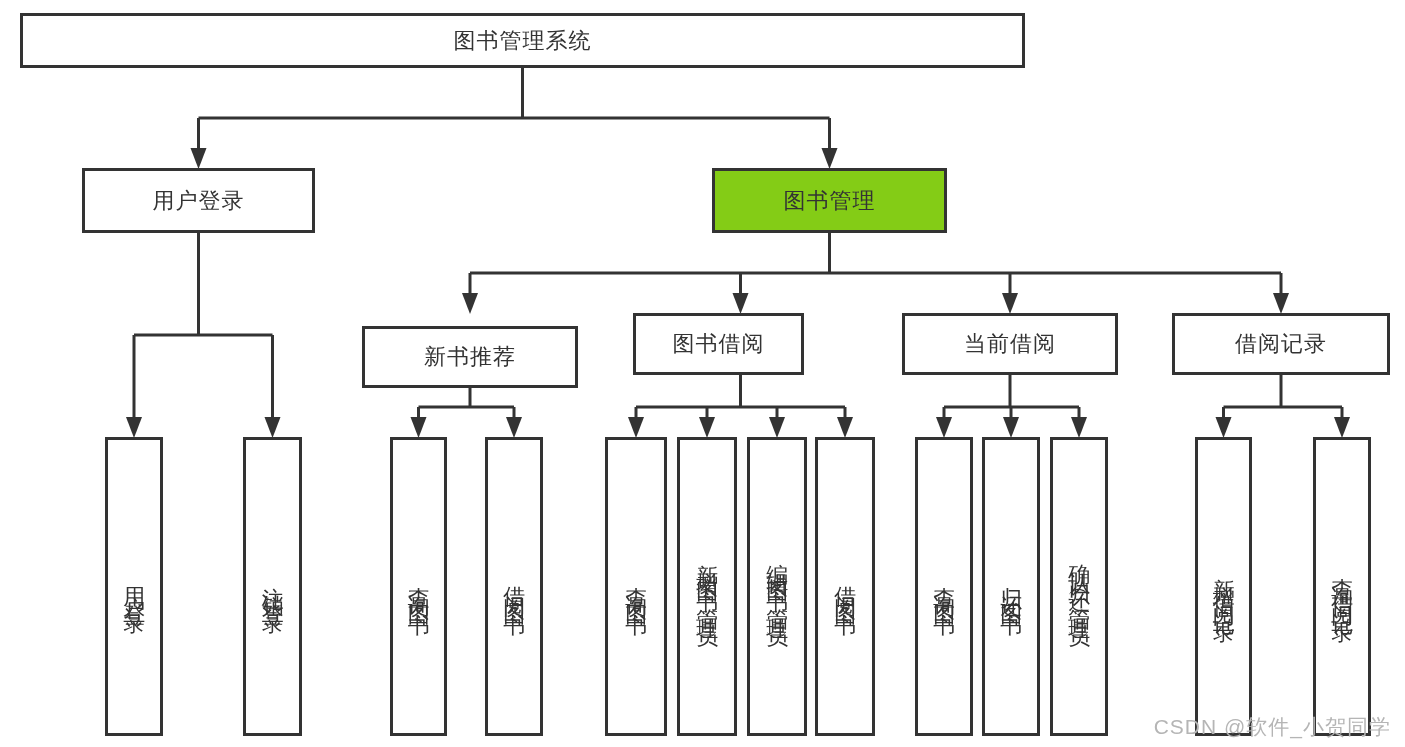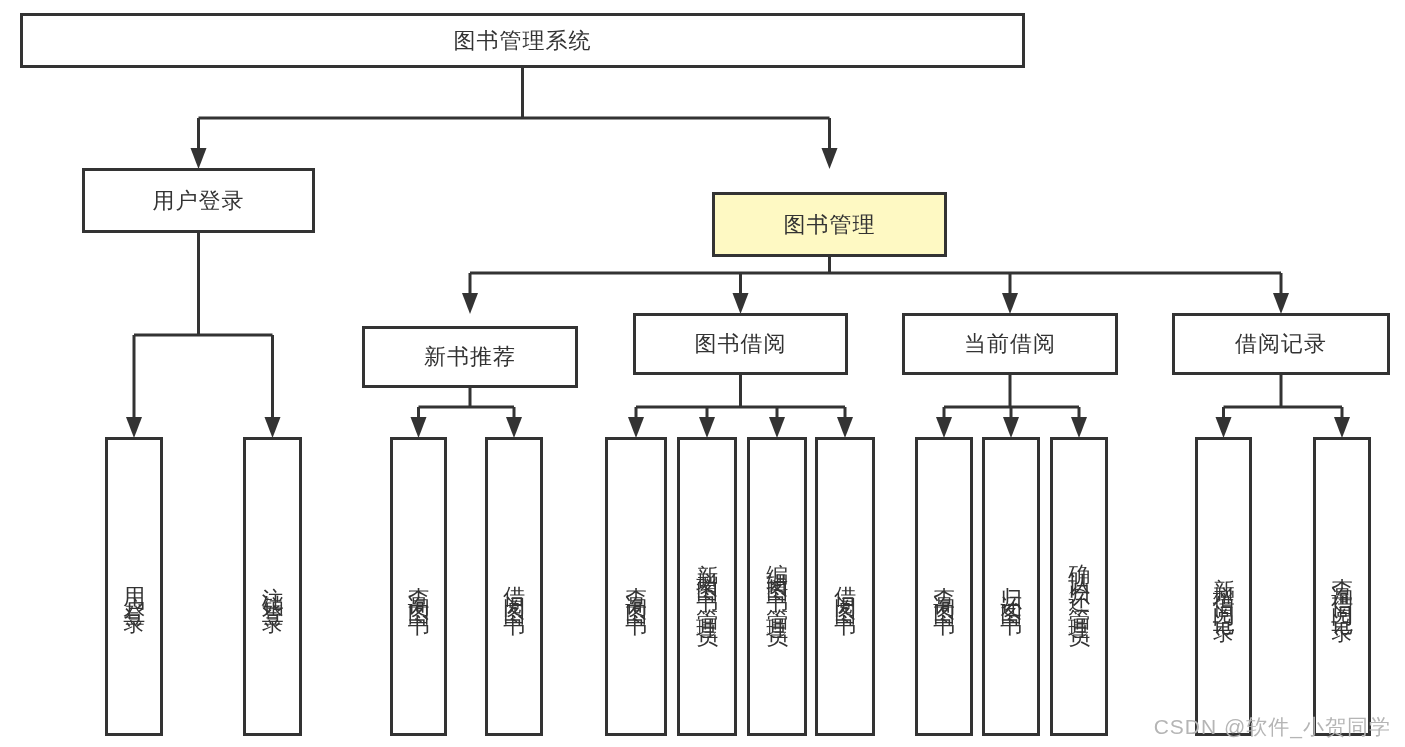--- a/index.html
+++ b/index.html
@@ -118,33 +118,33 @@
       </div>
       <div class="node h" style="left: 82px; top: 168px; width: 233px; height: 65px; border-color: rgb(51, 51, 51); background: rgb(255, 255, 255);">
         <span style="color: rgb(51, 51, 51);">用户登录</span>
       </div>
       <div class="node v" style="left: 105px; top: 437px; width: 58px; height: 299px; border-color: rgb(51, 51, 51); background: rgb(255, 255, 255);">
         <span class="vtext" style="color: rgb(51, 51, 51);">用户登录</span>
       </div>
       <div class="node v" style="left: 243px; top: 437px; width: 59px; height: 299px; border-color: rgb(51, 51, 51); background: rgb(255, 255, 255);">
         <span class="vtext" style="color: rgb(51, 51, 51);">注销登录</span>
       </div>
-      <div class="node h" style="left: 712px; top: 168px; width: 235px; height: 65px; border-color: rgb(51, 51, 51); background: #fef9c3; margin-top: 24px;">
+      <div class="node h" style="left: 712px; top: 168px; width: 235px; height: 65px; border-color: rgb(51, 51, 51); background: #84cc16;">
         <span style="color: rgb(51, 51, 51);">图书管理</span>
       </div>
       <div class="node h" style="left: 362px; top: 326px; width: 216px; height: 62px; border-color: rgb(51, 51, 51); background: rgb(255, 255, 255);">
         <span style="color: rgb(51, 51, 51);">新书推荐</span>
       </div>
       <div class="node v" style="left: 390px; top: 437px; width: 57px; height: 299px; border-color: rgb(51, 51, 51); background: rgb(255, 255, 255);">
         <span class="vtext" style="color: rgb(51, 51, 51);">查询图书</span>
       </div>
       <div class="node v" style="left: 485px; top: 437px; width: 58px; height: 299px; border-color: rgb(51, 51, 51); background: rgb(255, 255, 255);">
         <span class="vtext" style="color: rgb(51, 51, 51);">借阅图书</span>
       </div>
-      <div class="node h" style="left: 633px; top: 313px; width: 215px; height: 62px; border-color: rgb(51, 51, 51); background: rgb(255, 255, 255);">
+      <div class="node h" style="left: 633px; top: 313px; width: 171px; height: 62px; border-color: rgb(51, 51, 51); background: rgb(255, 255, 255);">
         <span style="color: rgb(51, 51, 51);">图书借阅</span>
       </div>
       <div class="node v" style="left: 605px; top: 437px; width: 62px; height: 299px; border-color: rgb(51, 51, 51); background: rgb(255, 255, 255);">
         <span class="vtext" style="color: rgb(51, 51, 51);">查询图书</span>
       </div>
       <div class="node v" style="left: 677px; top: 437px; width: 60px; height: 299px; border-color: rgb(51, 51, 51); background: rgb(255, 255, 255);">
         <span class="vtext" style="color: rgb(51, 51, 51);">新增图书（管理员）</span>
       </div>
       <div class="node v" style="left: 747px; top: 437px; width: 60px; height: 299px; border-color: rgb(51, 51, 51); background: rgb(255, 255, 255);">
         <span class="vtext" style="color: rgb(51, 51, 51);">编辑图书（管理员）</span>

